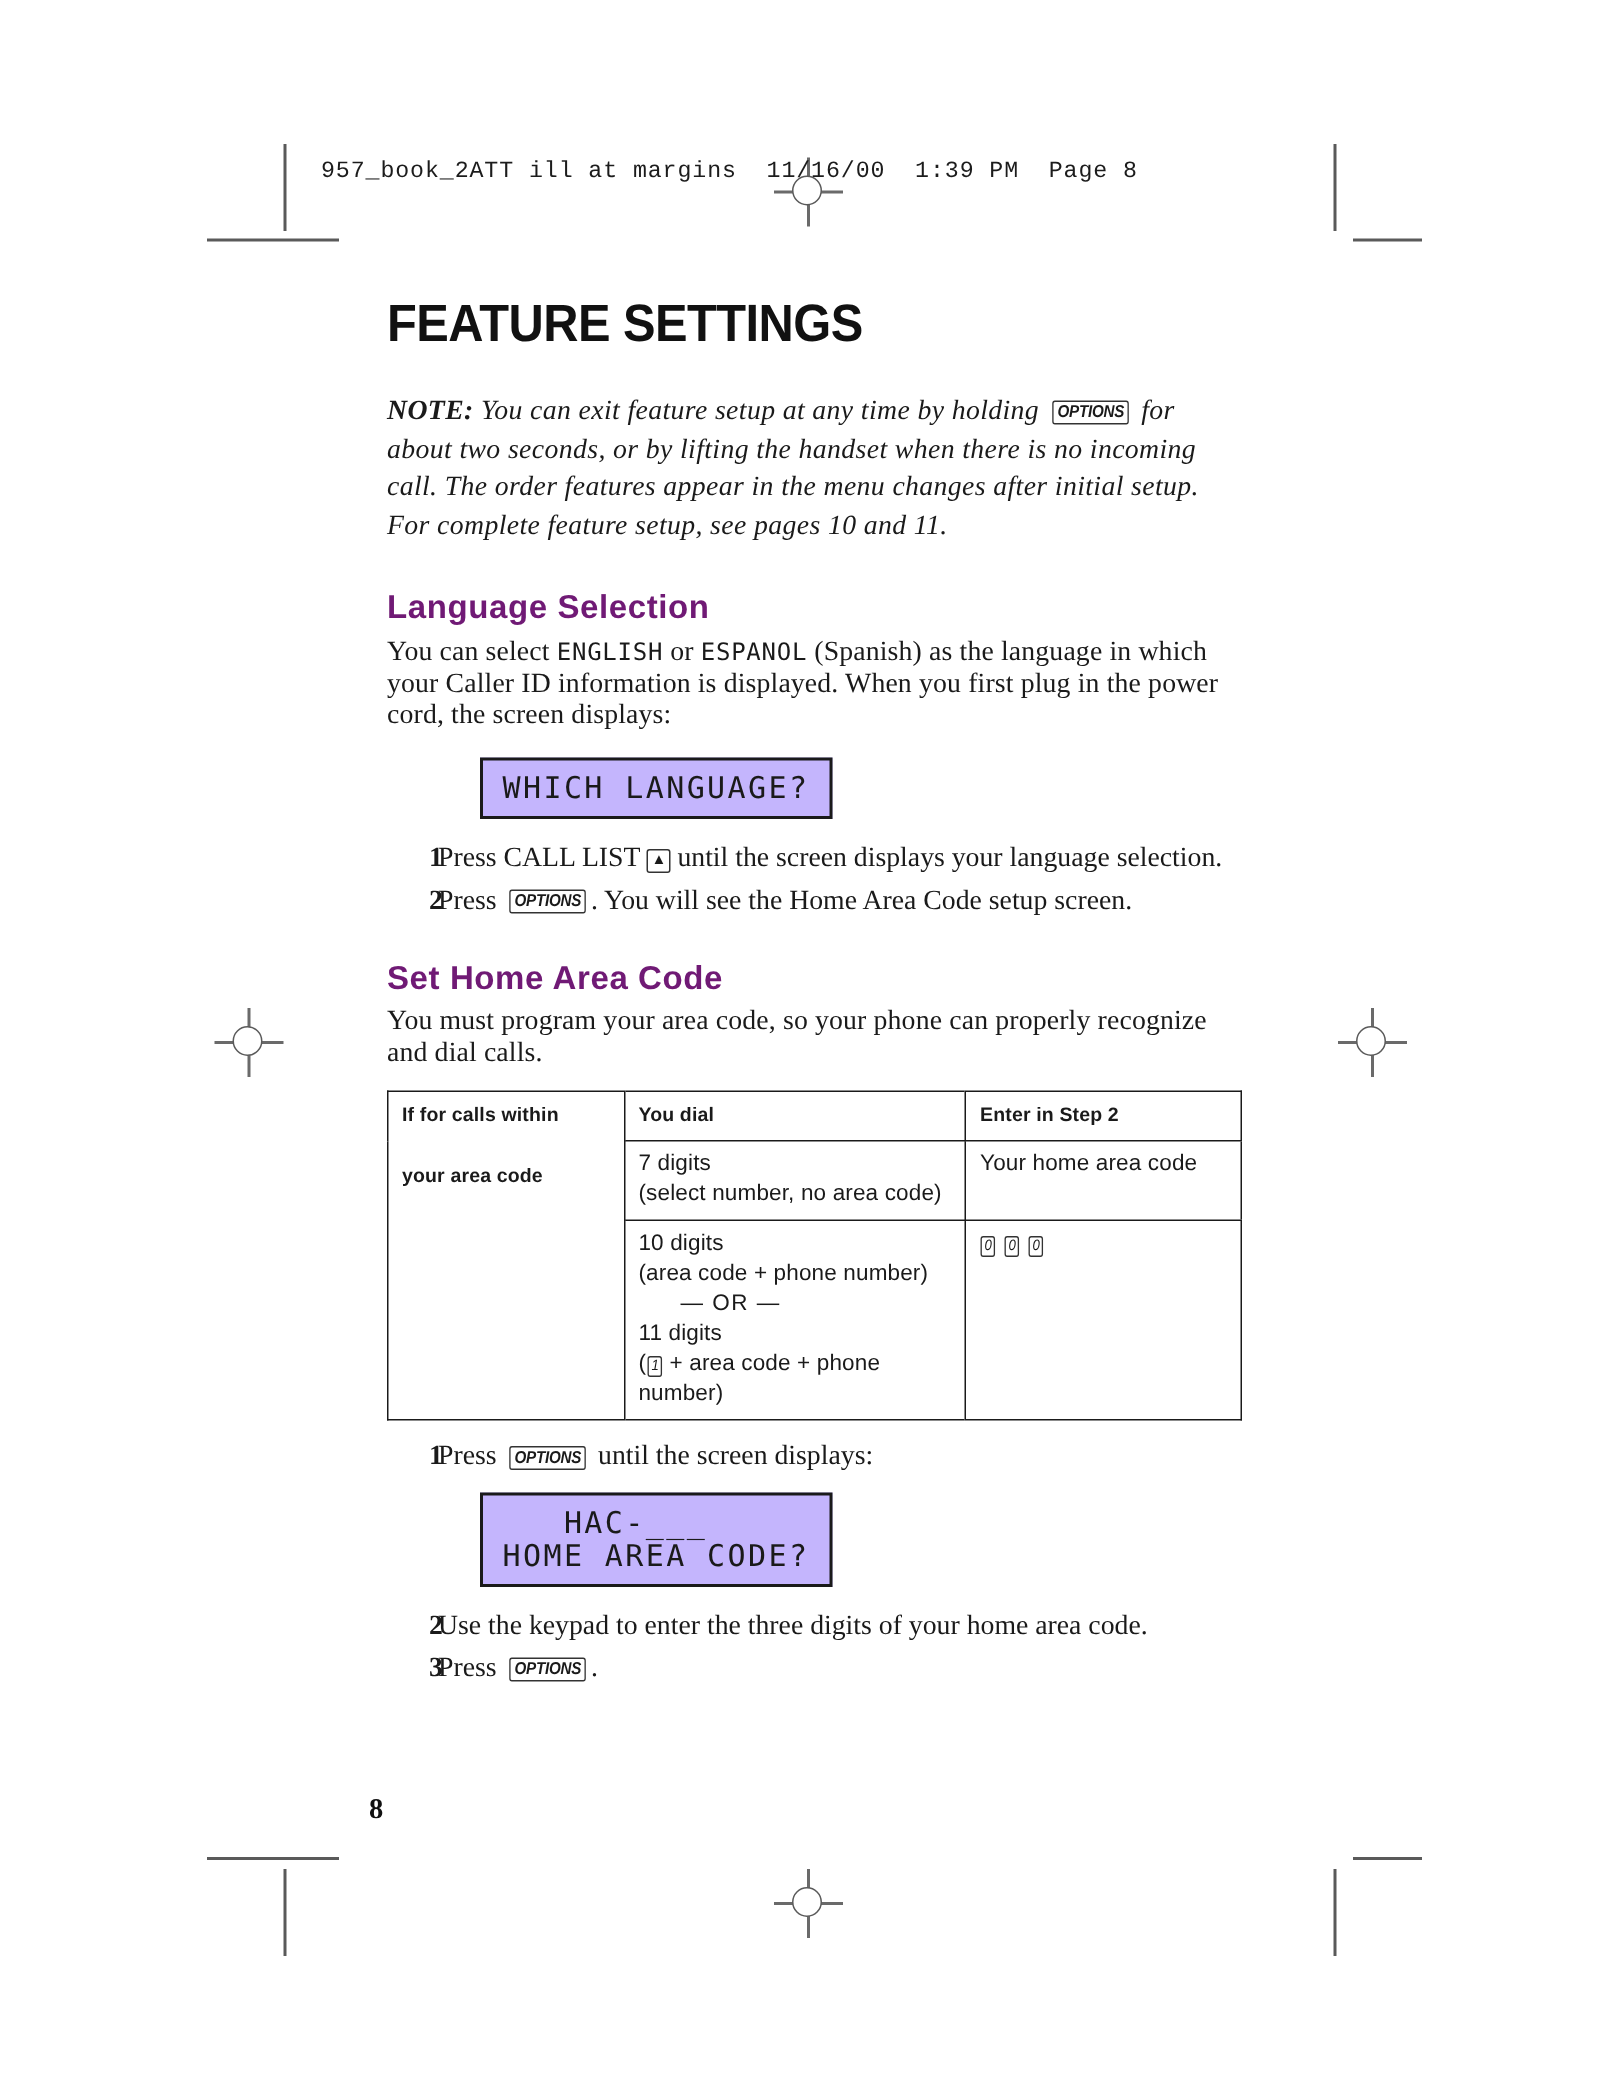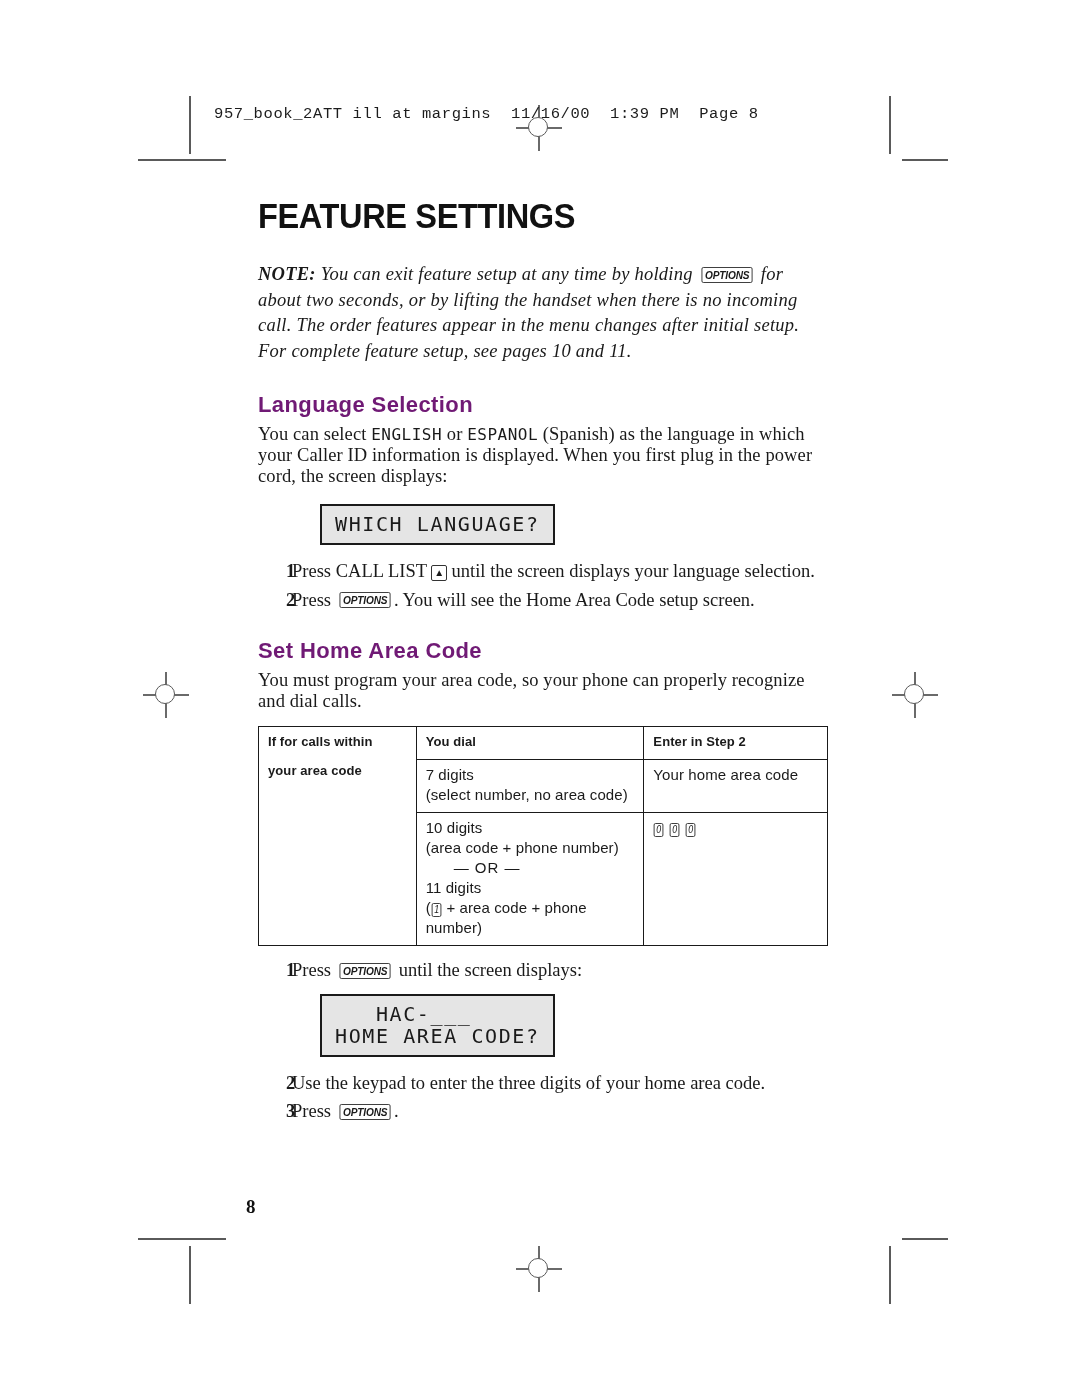--- a/index.html
+++ b/index.html
@@ -137,21 +137,21 @@
     padding: 0 2px;
     transform: none;
   }
 
   
   .lcd {
     border: 2px solid #1a1a1a;
     display: inline-block;
     padding: 7px 13px 8px 13px;
     margin: 7px 0 10px 62px;
-    background: #e5e5e5;
+    background: #c4b5fd;
   }
   .lcd .lcdline {
     font-family: "DejaVu Sans Mono", monospace;
     font-size: 20px;
     letter-spacing: 1.6px;
     line-height: 22px;
     color: #1a1a1a;
     white-space: pre;
   }
 
@@ -278,21 +278,21 @@
     
     <h2 class="sub" style="margin-top:26px;">Set Home Area Code</h2>
 
     <p class="body">You must program your area code, so your phone can properly recognize and dial calls.</p>
 
     <table class="areatable">
       <tbody>
         <tr>
           <td class="colA hdr" rowspan="3">
             <div>If for calls within</div>
-            <div style="margin-top:9px;">your area code</div>
+            <div style="margin-top:21px;">your area code</div>
           </td>
           <td class="colB hdr rule-bottom">You dial</td>
           <td class="colC hdr rule-bottom">Enter in Step 2</td>
         </tr>
         <tr>
           <td class="colB rule-bottom">
             <div>7 digits</div>
             <div>(select number, no area code)</div>
           </td>
           <td class="colC rule-bottom">Your home area code</td>

